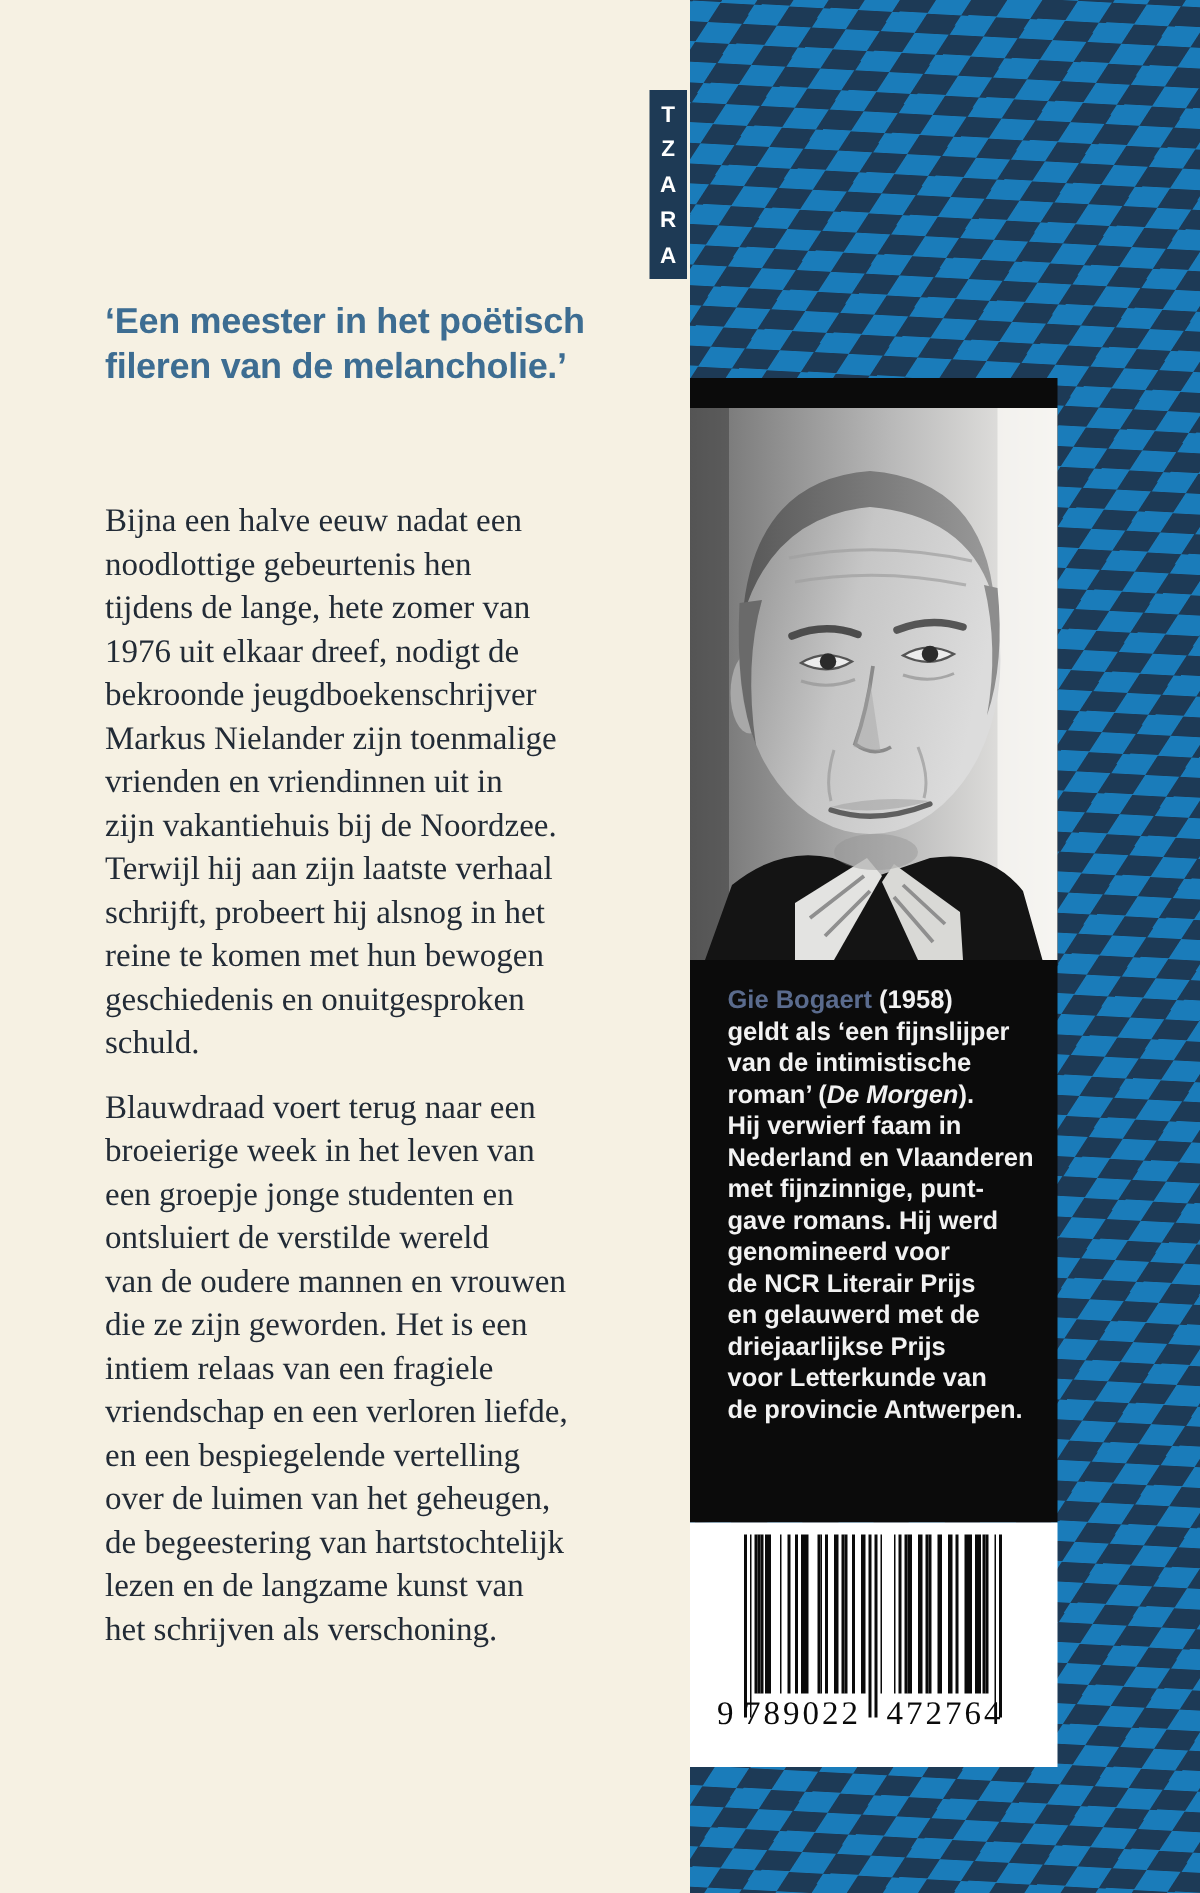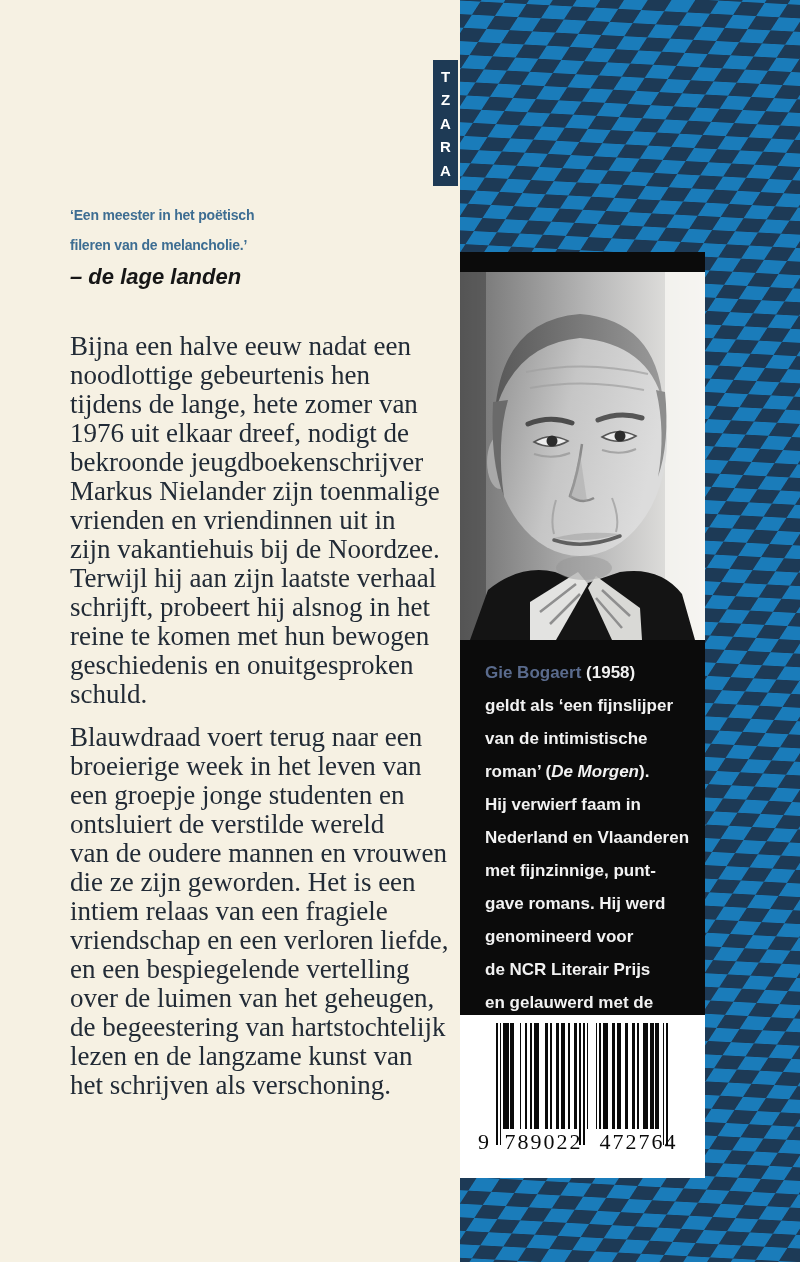--- a/index.html
+++ b/index.html
@@ -21,59 +21,59 @@
   .tzara-badge{
     position:absolute; left:433px; top:60px; width:25px; height:126px;
     background:var(--badge-navy); display:flex; flex-direction:column;
     align-items:center; justify-content:space-evenly;
   }
   .tzara-badge span{ color:#fff; font-weight:bold; font-size:15px; line-height:15px; }
   
   .quote-block{ position:absolute; left:70px; top:200px; width:400px; }
   .quote-text{
     white-space:pre-line; color:var(--quote-blue);
-    font-weight:bold; font-size:14px; line-height:30px; letter-spacing:-0.2px;
+    font-weight:bold; font-size:24px; line-height:30px; letter-spacing:-0.2px;
   }
   .quote-attr{
     color:#161616; font-weight:bold; font-style:italic;
     font-size:22px; line-height:30px; margin-top:2px;
   }
   
   .body-text{
     position:absolute; left:70px; top:332px; width:400px;
     font-family:"Liberation Serif", serif; color:var(--text-dark);
-    font-size:27px; line-height:29px;
+    font-size:22px; line-height:29px;
   }
   .body-text .para{ white-space:pre-line; }
   .body-text .para + .para{ margin-top:14px; }
   .lead-italic{ }
   
   .author-panel{
     position:absolute; left:460px; top:252px; width:245px; height:763px;
     background:var(--panel-black);
   }
   .photo{ display:block; margin-top:20px; }
   .bio{
     margin:16px 0 4px 25px; width:205px; white-space:pre-line;
-    color:var(--bio-white); font-weight:bold; font-size:17px; line-height:33px;
+    color:var(--bio-white); font-weight:bold; font-size:17px; line-height:21px;
   }
   .seg-name{ color:var(--name-blue); }
   .seg-italic{ font-style:italic; }
   
   .barcode-panel{
     position:absolute; left:460px; top:1015px; width:245px; height:163px; background:#ffffff;
   }
   .bars{ position:absolute; left:36px; top:8px; width:172px; height:122px; }
   .bars .bar{ position:absolute; top:0; background:#0a0a0a; }
   .digits{
     position:absolute; left:18px; top:114px; width:208px; display:flex; align-items:flex-start;
     font-family:"Liberation Serif", serif; font-size:22px; color:#0a0a0a; letter-spacing:2px;
   }
   .digits .d9{ width:18px; }
-  .digits .grp{ flex:1; text-align:center; }
+  .digits .grp{ flex:1; text-align:left; }
 </style>
 </head>
 <body>
 
 <div class="page">
 
   <div class="pattern-region">
     <div class="pattern-tiles"></div>
   </div>
 
@@ -81,21 +81,20 @@
     <span>T</span>
     <span>Z</span>
     <span>A</span>
     <span>R</span>
     <span>A</span>
   </div>
 
   <div class="quote-block">
     <div class="quote-text">‘Een meester in het poëtisch
 fileren van de melancholie.’</div>
-    <div class="quote-attr">– de lage landen</div>
   </div>
 
   <div class="body-text">
     <div class="para">Bijna een halve eeuw nadat een
 noodlottige gebeurtenis hen
 tijdens de lange, hete zomer van
 1976 uit elkaar dreef, nodigt de
 bekroonde jeugdboekenschrijver
 Markus Nielander zijn toenmalige
 vrienden en vriendinnen uit in

